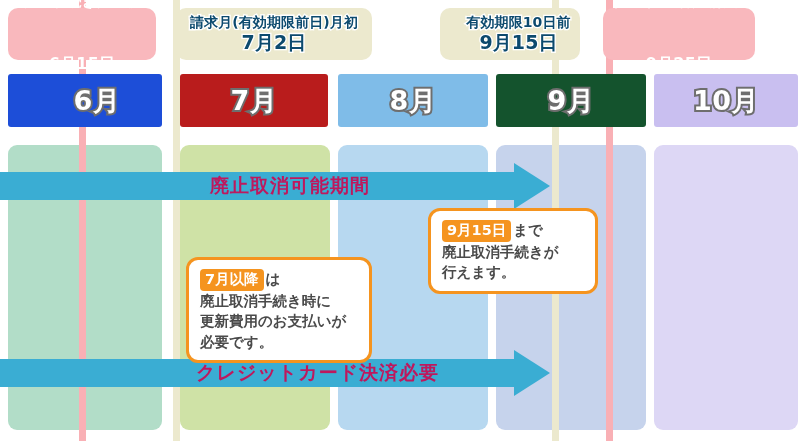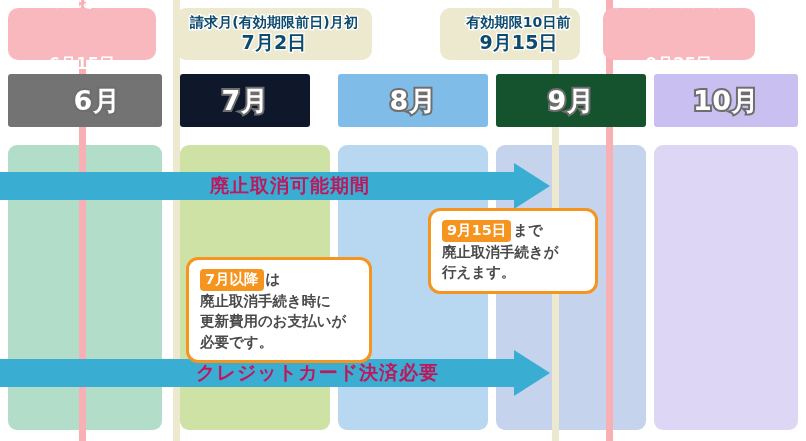--- a/index.html
+++ b/index.html
@@ -157,24 +157,24 @@
     </div>
 
   <div id="vlines">
       <div class="vline" style="left: 79px; background: rgb(249, 176, 181);"></div>
       <div class="vline" style="left: 173px; background: rgb(236, 233, 206);"></div>
       <div class="vline" style="left: 552px; background: rgb(236, 233, 206);"></div>
       <div class="vline" style="left: 606px; background: rgb(249, 176, 181);"></div>
     </div>
 
   <div id="monthbars">
-      <div class="monthbar" style="left: 8px; width: 154px; background: #737373; padding-left: 24px;">
+      <div class="monthbar" style="left: 8px; width: 154px; background: #1d4ed8; padding-left: 24px;">
         <span>6月</span>
       </div>
-      <div class="monthbar" style="left: 180px; width: 130px; background: #0f172a;">
+      <div class="monthbar" style="left: 180px; width: 148px; background: #b91c1c;">
         <span>7月</span>
       </div>
       <div class="monthbar" style="left: 338px; width: 150px; background: rgb(127, 188, 232);">
         <span>8月</span>
       </div>
       <div class="monthbar" style="left: 496px; width: 150px; background: #14532d;">
         <span>9月</span>
       </div>
       <div class="monthbar" style="left: 654px; width: 144px; background: rgb(201, 191, 240);">
         <span>10月</span>

